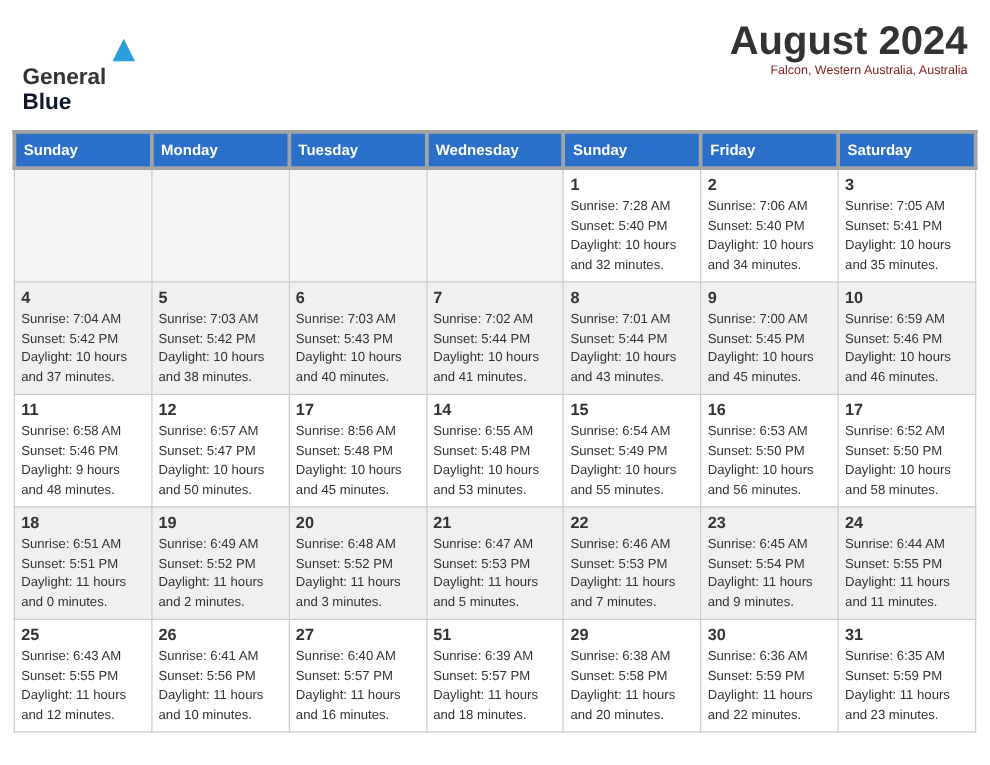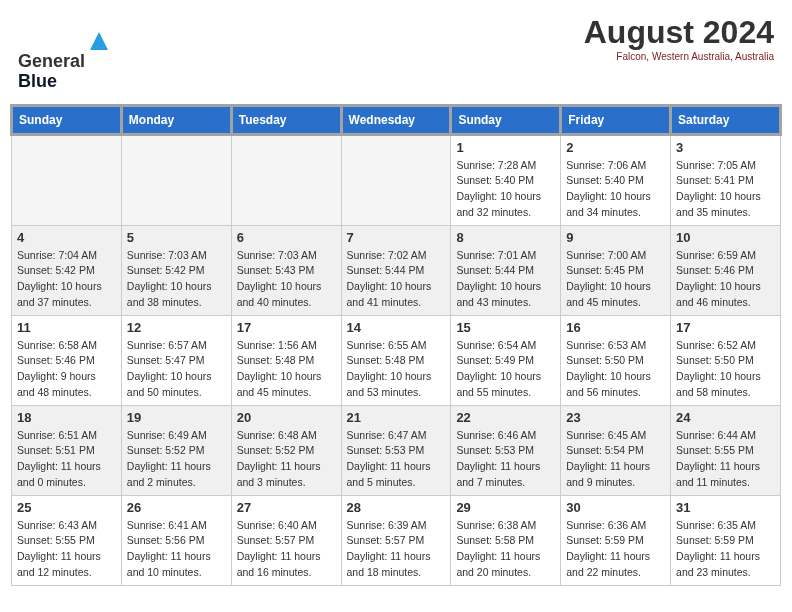--- a/index.html
+++ b/index.html
@@ -169,21 +169,21 @@
         <td>
           <span class="day-num">11</span>
           <div class="day-info"><span>Sunrise: 6:58 AM</span><br><span>Sunset: 5:46 PM</span><br><span>Daylight: 9 hours and 48 minutes.</span></div>
         </td>
         <td>
           <span class="day-num">12</span>
           <div class="day-info"><span>Sunrise: 6:57 AM</span><br><span>Sunset: 5:47 PM</span><br><span>Daylight: 10 hours and 50 minutes.</span></div>
         </td>
         <td>
           <span class="day-num">17</span>
-          <div class="day-info"><span>Sunrise: 1:56 AM</span><br><span>Sunset: 5:48 PM</span><br><span>Daylight: 10 hours and 45 minutes.</span></div>
+          <div class="day-info"><span>Sunrise: 8:56 AM</span><br><span>Sunset: 5:48 PM</span><br><span>Daylight: 10 hours and 45 minutes.</span></div>
         </td>
         <td>
           <span class="day-num">14</span>
           <div class="day-info"><span>Sunrise: 6:55 AM</span><br><span>Sunset: 5:48 PM</span><br><span>Daylight: 10 hours and 53 minutes.</span></div>
         </td>
         <td>
           <span class="day-num">15</span>
           <div class="day-info"><span>Sunrise: 6:54 AM</span><br><span>Sunset: 5:49 PM</span><br><span>Daylight: 10 hours and 55 minutes.</span></div>
         </td>
         <td>
@@ -232,21 +232,21 @@
         </td>
         <td>
           <span class="day-num">26</span>
           <div class="day-info"><span>Sunrise: 6:41 AM</span><br><span>Sunset: 5:56 PM</span><br><span>Daylight: 11 hours and 10 minutes.</span></div>
         </td>
         <td>
           <span class="day-num">27</span>
           <div class="day-info"><span>Sunrise: 6:40 AM</span><br><span>Sunset: 5:57 PM</span><br><span>Daylight: 11 hours and 16 minutes.</span></div>
         </td>
         <td>
-          <span class="day-num">28</span>
+          <span class="day-num">51</span>
           <div class="day-info"><span>Sunrise: 6:39 AM</span><br><span>Sunset: 5:57 PM</span><br><span>Daylight: 11 hours and 18 minutes.</span></div>
         </td>
         <td>
           <span class="day-num">29</span>
           <div class="day-info"><span>Sunrise: 6:38 AM</span><br><span>Sunset: 5:58 PM</span><br><span>Daylight: 11 hours and 20 minutes.</span></div>
         </td>
         <td>
           <span class="day-num">30</span>
           <div class="day-info"><span>Sunrise: 6:36 AM</span><br><span>Sunset: 5:59 PM</span><br><span>Daylight: 11 hours and 22 minutes.</span></div>
         </td>

